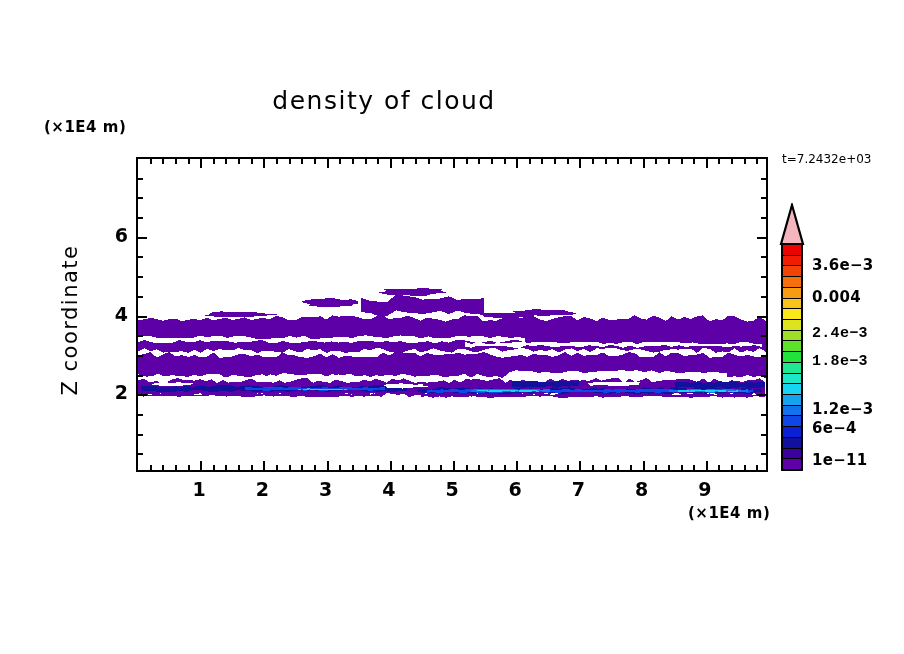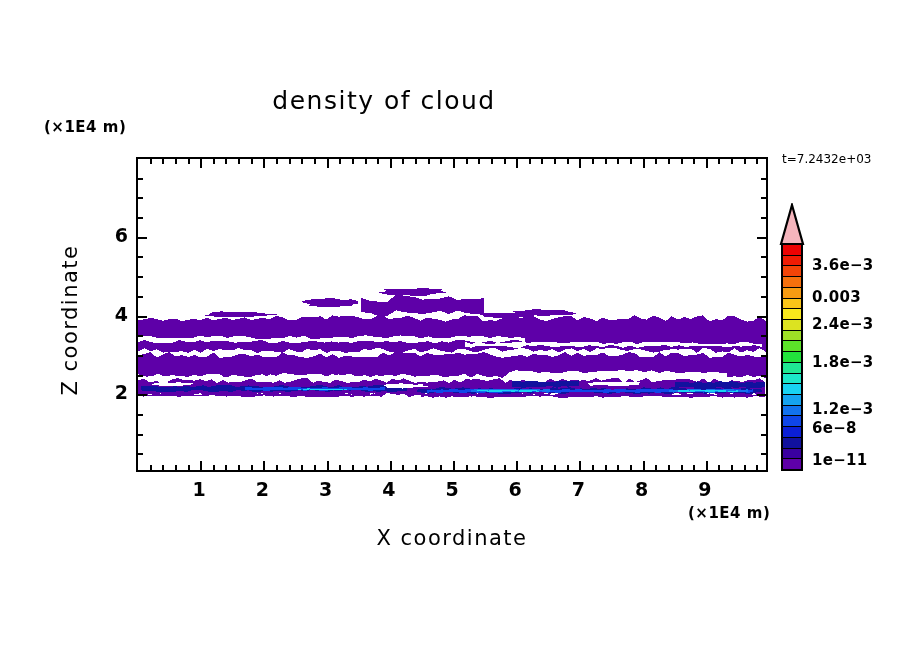--- a/index.html
+++ b/index.html
@@ -197,21 +197,20 @@
 
 <div id="root">
 
   <div class="abs" id="chart-title">density of cloud</div>
 
   <div class="abs" id="y-unit-label">(×1E4 m)</div>
   <div class="abs" id="x-unit-label">(×1E4 m)</div>
 
   <div class="abs" id="time-stamp">t=7.2432e+03</div>
 
-  <div class="abs" id="x-axis-title">X coordinate</div>
   <div class="abs" id="y-axis-title">Z coordinate</div>
 
   <div class="abs" id="plot-frame">
     <svg id="plot-canvas" viewBox="0 0 632 315" preserveAspectRatio="none">
       <g id="contour-groups">
           <path d="M 221.2,145.7 L 221.4,144.5 L 219.2,143.3 L 215.5,142.2 L 205.4,142.6 L 201.1,141.9 L 196.2,140.9 L 189.6,141.2 L 183.7,141.6 L 177.4,141.9 L 172.4,142.6 L 167.1,143.4 L 164.6,144.5 L 166.5,145.7 L 170.7,146.6 L 173.4,147.4 L 170.6,149.0 L 178.7,149.2 L 182.9,150.1 L 189.6,150.1 L 195.5,149.5 L 201.6,149.7 L 205.5,148.8 L 215.8,149.2 L 214.1,147.6 L 221.2,146.9 Z" fill="#5E00A8" shape-rendering="crispEdges"></path>
           <path d="M 224.4,140.8 L 233.2,143.5 L 242.1,144.5 L 250.9,144.7 L 259.8,137.4 L 268.6,138.7 L 277.4,139.7 L 286.3,142.4 L 295.1,141.8 L 304.0,141.3 L 312.8,139.0 L 321.7,143.1 L 330.5,141.3 L 339.4,142.1 L 348.2,140.8 L 348.2,157.2 L 339.4,156.9 L 330.5,156.2 L 321.7,153.4 L 312.8,157.1 L 304.0,153.8 L 295.1,155.6 L 286.3,157.0 L 277.4,156.0 L 268.6,155.3 L 259.8,153.2 L 250.9,158.9 L 242.1,159.2 L 233.2,155.8 L 224.4,155.2 Z" fill="#5E00A8" shape-rendering="crispEdges"></path>
           <path d="M 312.2,134.7 L 302.5,133.8 L 306.4,132.7 L 304.4,131.5 L 293.6,131.4 L 288.7,130.3 L 278.1,131.5 L 271.5,131.3 L 265.5,131.7 L 256.8,131.5 L 247.0,131.7 L 249.9,133.1 L 249.6,133.9 L 246.3,134.7 L 238.5,135.7 L 247.3,136.4 L 250.5,137.3 L 259.3,137.4 L 262.9,138.5 L 271.5,138.0 L 279.3,139.0 L 289.1,139.1 L 292.5,137.7 L 295.5,136.8 L 300.0,136.2 L 308.2,135.6 Z" fill="#5E00A8" shape-rendering="crispEdges"></path>
           <path d="M 438.0,155.5 L 434.7,154.8 L 430.8,154.2 L 430.1,153.3 L 426.7,152.5 L 418.1,152.5 L 410.7,152.7 L 404.1,152.4 L 396.8,152.4 L 392.2,153.1 L 387.8,153.6 L 380.2,153.9 L 376.3,154.7 L 379.9,155.5 L 374.4,156.4 L 378.7,157.2 L 384.0,157.8 L 392.5,157.9 L 399.0,158.0 L 403.8,159.0 L 411.7,159.2 L 416.7,158.2 L 425.9,158.4 L 433.7,158.1 L 438.9,157.3 L 441.3,156.4 Z" fill="#5E00A8" shape-rendering="crispEdges"></path>
           <path d="M 139.6,157.5 L 125.6,156.9 L 130.5,156.1 L 118.5,156.0 L 120.4,154.7 L 111.4,154.5 L 101.7,154.9 L 94.7,155.2 L 83.5,154.3 L 78.3,155.1 L 73.2,155.6 L 72.9,156.4 L 68.1,156.9 L 71.6,157.5 L 68.6,158.1 L 66.1,158.9 L 77.6,159.0 L 74.2,160.4 L 85.8,160.2 L 93.6,160.5 L 101.7,160.1 L 108.8,159.9 L 115.5,159.7 L 119.5,159.1 L 131.0,159.0 L 128.4,158.1 Z" fill="#5E00A8" shape-rendering="crispEdges"></path>
@@ -413,21 +412,21 @@
       <div class="cbar-seg" style="background: rgb(250, 232, 28);"></div>
       <div class="cbar-seg" style="background: rgb(249, 196, 24);"></div>
       <div class="cbar-seg" style="background: rgb(247, 155, 18);"></div>
       <div class="cbar-seg" style="background: rgb(245, 112, 13);"></div>
       <div class="cbar-seg" style="background: rgb(243, 68, 8);"></div>
       <div class="cbar-seg" style="background: rgb(240, 28, 4);"></div>
       <div class="cbar-seg" style="background: rgb(237, 2, 2);"></div>
     </div>
   <div id="cbarlabel-layer">
       <div class="cbarlabel" style="top: 451.143px;">1e−11</div>
-      <div class="cbarlabel" style="top: 418.571px;">6e−8</div>
+      <div class="cbarlabel" style="top: 418.571px;">6e−4</div>
       <div class="cbarlabel" style="top: 400px;">1.2e−3</div>
-      <div class="cbarlabel" style="top: 353.429px;">1.8e−3</div>
-      <div class="cbarlabel" style="top: 315px;">2.4e−3</div>
-      <div class="cbarlabel" style="top: 288.286px;">0.003</div>
+      <div class="cbarlabel" style="top: 353.429px; font-family: Liberation Mono, monospace;">1.8e−3</div>
+      <div class="cbarlabel" style="top: 325px; font-family: Liberation Mono, monospace;">2.4e−3</div>
+      <div class="cbarlabel" style="top: 288.286px;">0.004</div>
       <div class="cbarlabel" style="top: 255.714px;">3.6e−3</div>
     </div>
 
 </div>
 
 </body></html>

